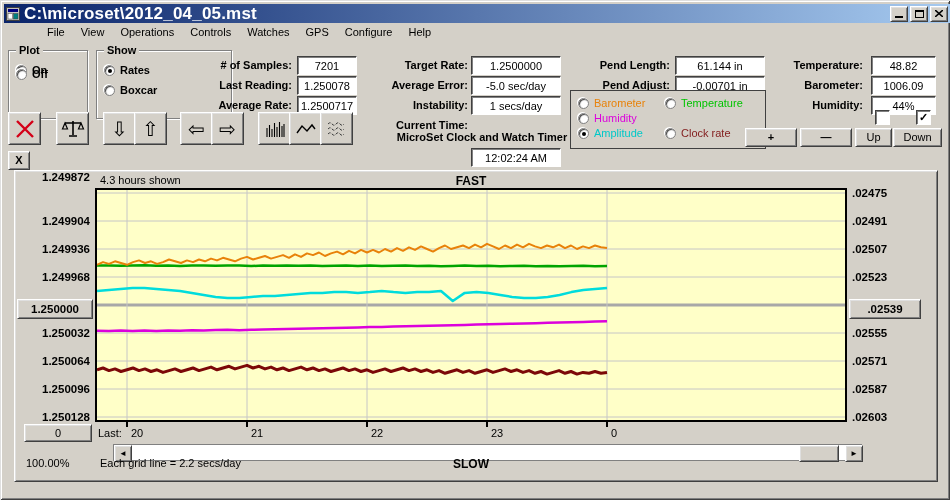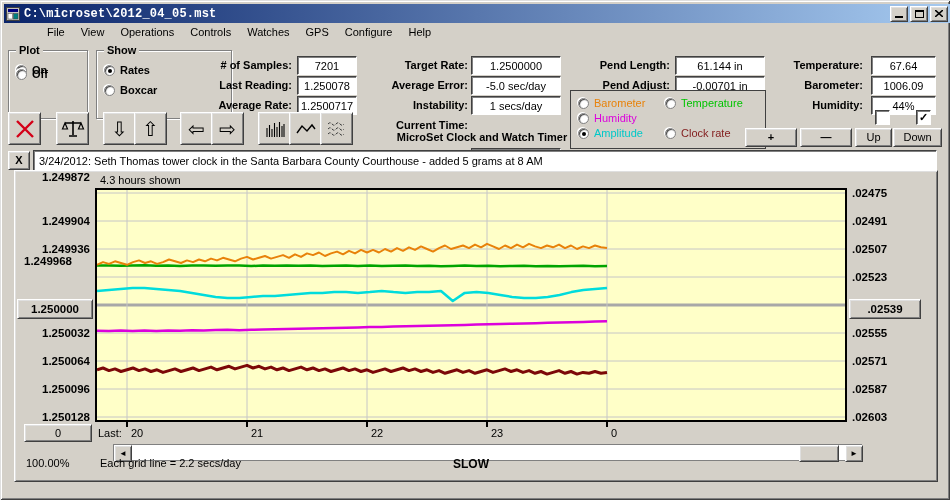--- a/index.html
+++ b/index.html
@@ -4,21 +4,21 @@
 <style>
   html,body{margin:0;padding:0;background:#9c9a94;}
   #win{position:relative;width:950px;height:500px;background:#d4d0c8;
        font-family:"Liberation Sans",sans-serif;font-size:11px;color:#000;
        box-shadow:inset 1px 1px 0 #dfdfdf,inset -1px -1px 0 #404040,inset 2px 2px 0 #fff,inset -2px -2px 0 #808080;
        overflow:hidden;}
   .abs{position:absolute;}
   
   #titlebar{left:4px;top:4px;width:942px;height:19px;display:flex;align-items:center;gap:4px;
             background:linear-gradient(90deg,#0a246a,#a6caf0);padding:0 2px;}
-  #titletext{color:#fff;font-weight:bold;font-size:12px;letter-spacing:.2px;flex:0 1 auto;white-space:nowrap;font-family:Liberation Mono, monospace;}
+  #titletext{color:#fff;font-weight:bold;font-size:17px;letter-spacing:.2px;flex:0 1 auto;white-space:nowrap;}
   #wbtns{margin-left:auto;display:flex;gap:2px;}
   .wbtn{width:16px;height:14px;display:flex;align-items:center;justify-content:center;}
   .btn3d{background:#d4d0c8;border:1px solid;border-color:#fff #404040 #404040 #fff;
          box-shadow:inset 1px 1px 0 #dfdfdf,inset -1px -1px 0 #808080;}
   .gmin{width:8px;height:2px;background:#000;margin-top:7px;}
   .gmax{width:9px;height:8px;border:1px solid #000;border-top-width:2px;box-sizing:border-box;}
   
   #menubar{left:4px;top:23px;width:942px;height:19px;display:flex;align-items:center;margin-left:35px;}
   .menu-item{padding:2px 8px 3px 8px;cursor:default;}
   
@@ -118,21 +118,21 @@
   <div class="fbox" style="left:471px;top:96px;width:88px;">1 secs/day</div>
   <div class="flabel" style="left:360px;top:119px;width:108px;">Current Time:</div>
   <div class="fbox" style="left:471px;top:116px;width:88px;margin-top:32px;">12:02:24 AM</div>
 
   <div class="flabel" style="left:555px;top:59px;width:115px;">Pend Length:</div>
   <div class="fbox" style="left:675px;top:56px;width:88px;">61.144 in</div>
   <div class="flabel" style="left:555px;top:79px;width:115px;">Pend Adjust:</div>
   <div class="fbox" style="left:675px;top:76px;width:88px;">-0.00701 in</div>
 
   <div class="flabel" style="left:752px;top:59px;width:111px;">Temperature:</div>
-  <div class="fbox" style="left:871px;top:56px;width:63px;">67.64</div>
+  <div class="fbox" style="left:871px;top:56px;width:63px;">48.82</div>
   <div class="flabel" style="left:752px;top:79px;width:111px;">Barometer:</div>
   <div class="fbox" style="left:871px;top:76px;width:63px;">1006.09</div>
   <div class="flabel" style="left:752px;top:99px;width:111px;">Humidity:</div>
   <div class="fbox" style="left:871px;top:96px;width:63px;">44%</div>
 
   <div id="checkboxes"></div>
 
   <div class="abs" style="left:570px;top:90px;width:194px;height:57px;border:1px solid #404040;background:#d4d0c8;"></div>
   <div id="series-radios"></div>
 
@@ -176,24 +176,24 @@
       <path d="M2 14 L7 7 L12 12 L17 6 L20 10" stroke="#000" stroke-width="1.4" fill="none"></path>
     </svg>
   </div>
   <div class="tbtn btn3d" style="left:320px;">
     <svg width="22" height="20" viewBox="0 0 22 20">
       <path d="M2 5 q2 -2.5 4 0 t4 0 t4 0 t4 0 M2 10 q2 -2.5 4 0 t4 0 t4 0 t4 0 M2 15 q2 -2.5 4 0 t4 0 t4 0 t4 0" stroke="#404040" stroke-width="1" fill="none" stroke-dasharray="3 1.5"></path>
     </svg>
   </div>
 
   <div class="abs btn3d ctr bold" style="left:8px;top:151px;width:20px;height:17px;line-height:17px;">X</div>
-  <div class="fbox" id="notefield">3/24/2012: Seth Thomas tower clock in the Santa Barbara County Courthouse - added 5 grams at 8 AM</div>
 
   <div id="panel" class="abs"></div>
   <div class="abs" style="left:100px;top:174px;">4.3 hours shown</div>
+  <div class="abs bold ctr" style="left:95px;top:174px;width:752px;font-size:12px;">FAST</div>
 
   <div id="plotframe" class="abs">
     <svg id="plot-svg" width="748" height="230" viewBox="0 0 748 230">
         <rect x="0" y="0" width="748" height="230" fill="#ffffc8"></rect>
         <line x1="0" y1="3" x2="748" y2="3" stroke="#c6c6c6" stroke-width="1"></line>
         <line x1="0" y1="31" x2="748" y2="31" stroke="#c6c6c6" stroke-width="1"></line>
         <line x1="0" y1="59" x2="748" y2="59" stroke="#c6c6c6" stroke-width="1"></line>
         <line x1="0" y1="87" x2="748" y2="87" stroke="#c6c6c6" stroke-width="1"></line>
         <line x1="0" y1="115" x2="748" y2="115" stroke="#a8a8a8" stroke-width="3"></line>
         <line x1="0" y1="143" x2="748" y2="143" stroke="#c6c6c6" stroke-width="1"></line>
@@ -266,21 +266,21 @@
     </div>
     <div class="radio-row" style="left:665px;top:127px;">
       <span class="rdot"></span>
       <span style="color: rgb(132, 32, 32);">Clock rate</span>
     </div>
     <div class="abs" style="left:875px;top:110px;width:13px;height:13px;background:#fff;border:1px solid;border-color:#404040 #fff #fff #404040;box-shadow:inset 1px 1px 0 #808080;font-size:11px;font-weight:bold;line-height:12px;text-align:center;"></div>
     <div class="abs" style="left:916px;top:110px;width:13px;height:13px;background:#fff;border:1px solid;border-color:#404040 #fff #fff #404040;box-shadow:inset 1px 1px 0 #808080;font-size:11px;font-weight:bold;line-height:12px;text-align:center;">✓</div>
     <div class="axlab" style="left:6px;top:170px;width:84px;text-align:right;">1.249872</div>
     <div class="axlab" style="left:6px;top:214px;width:84px;text-align:right;">1.249904</div>
     <div class="axlab" style="left:6px;top:242px;width:84px;text-align:right;">1.249936</div>
-    <div class="axlab" style="left:6px;top:254px;width:84px;text-align:center;">1.249968</div>
+    <div class="axlab" style="left:6px;top:270px;width:84px;text-align:right;">1.249968</div>
     <div class="axbtn btn3d" style="left:17px;top:299px;width:74px;height:18px;">1.250000</div>
     <div class="axlab" style="left:6px;top:326px;width:84px;text-align:right;">1.250032</div>
     <div class="axlab" style="left:6px;top:354px;width:84px;text-align:right;">1.250064</div>
     <div class="axlab" style="left:6px;top:382px;width:84px;text-align:right;">1.250096</div>
     <div class="axlab" style="left:6px;top:410px;width:84px;text-align:right;">1.250128</div>
     <div class="axlab" style="left:852px;top:186px;width:80px;">.02475</div>
     <div class="axlab" style="left:852px;top:214px;width:80px;">.02491</div>
     <div class="axlab" style="left:852px;top:242px;width:80px;">.02507</div>
     <div class="axlab" style="left:852px;top:270px;width:80px;">.02523</div>
     <div class="axbtn btn3d" style="left:849px;top:299px;width:70px;height:18px;">.02539</div>

